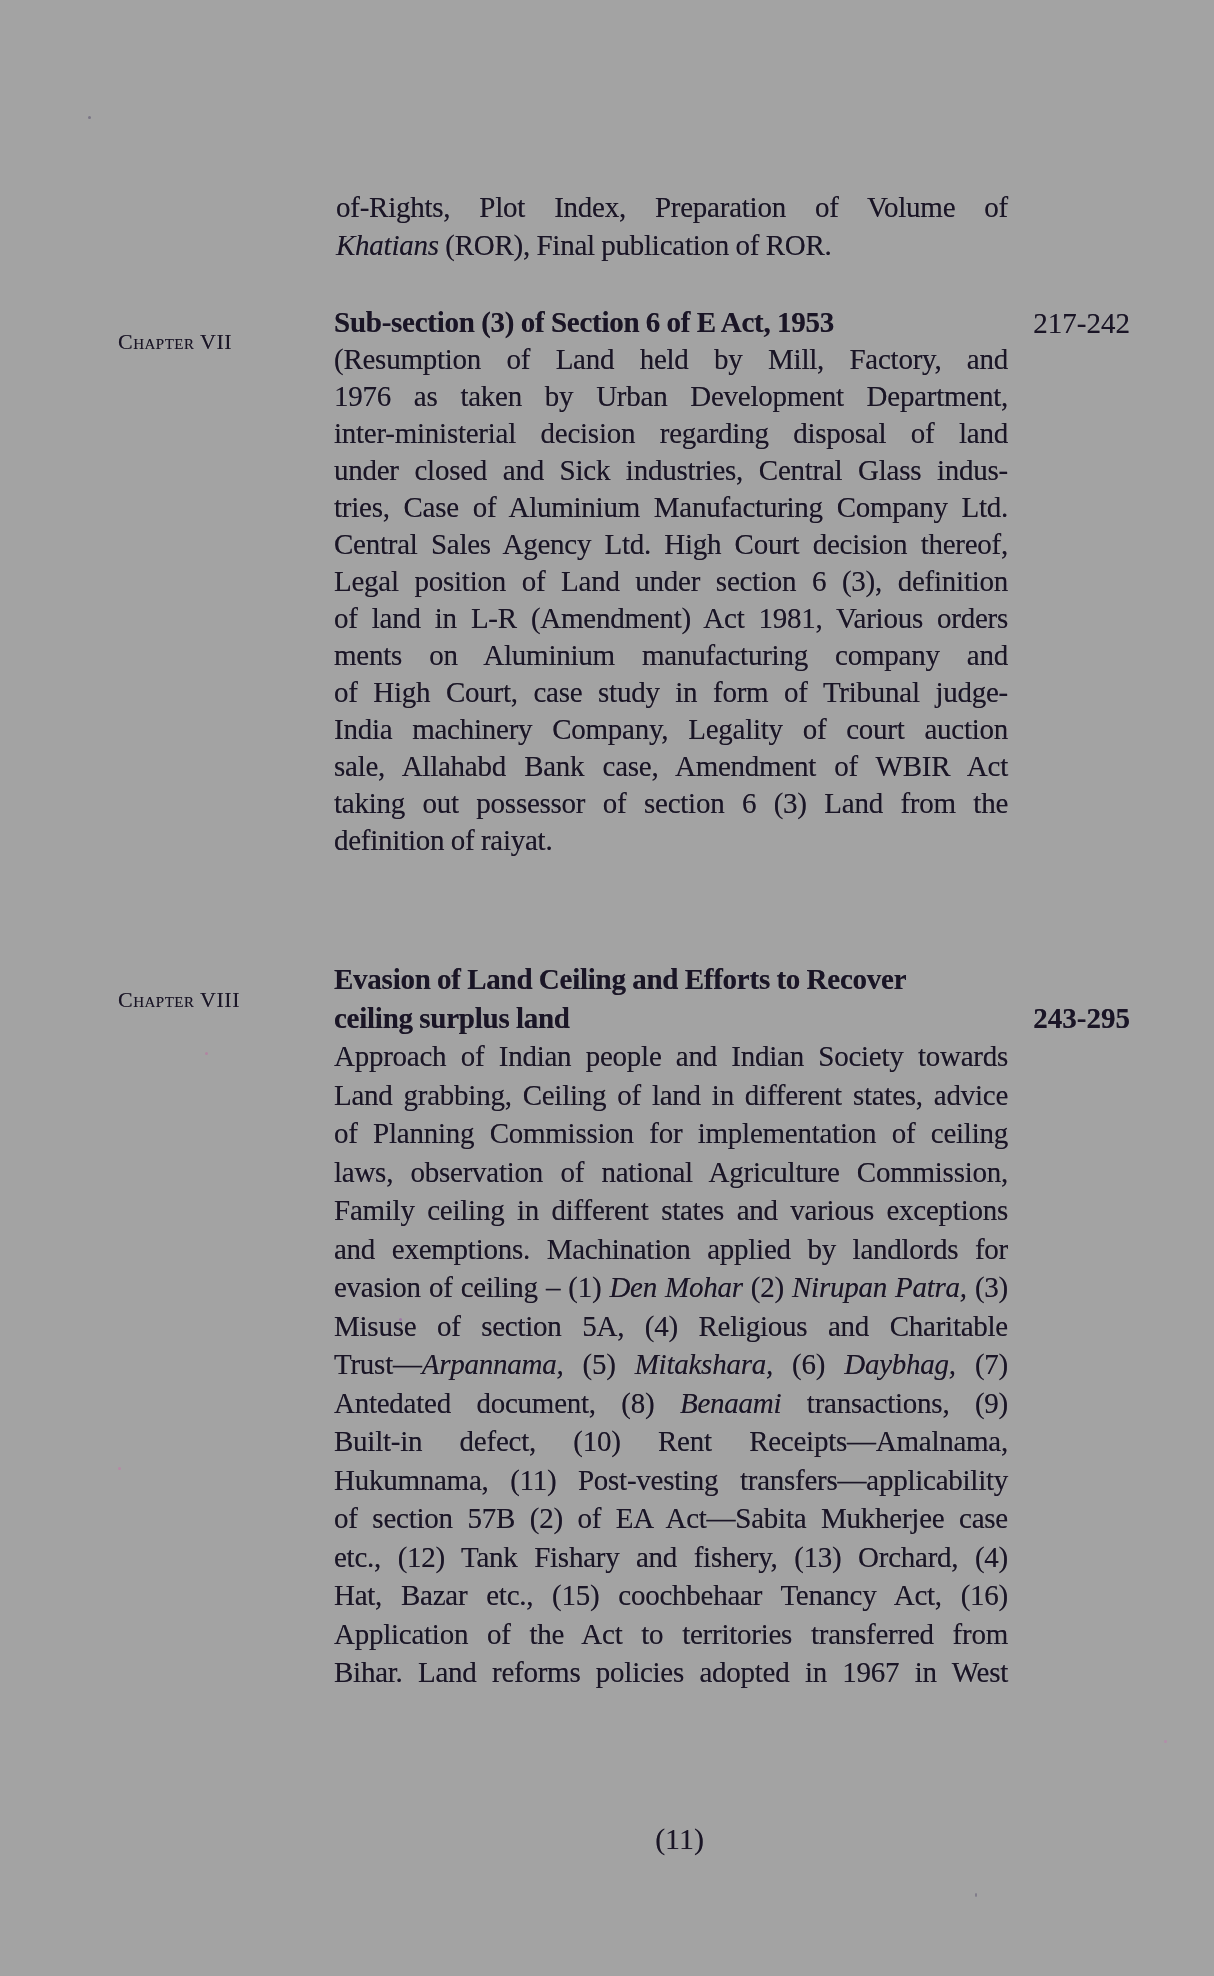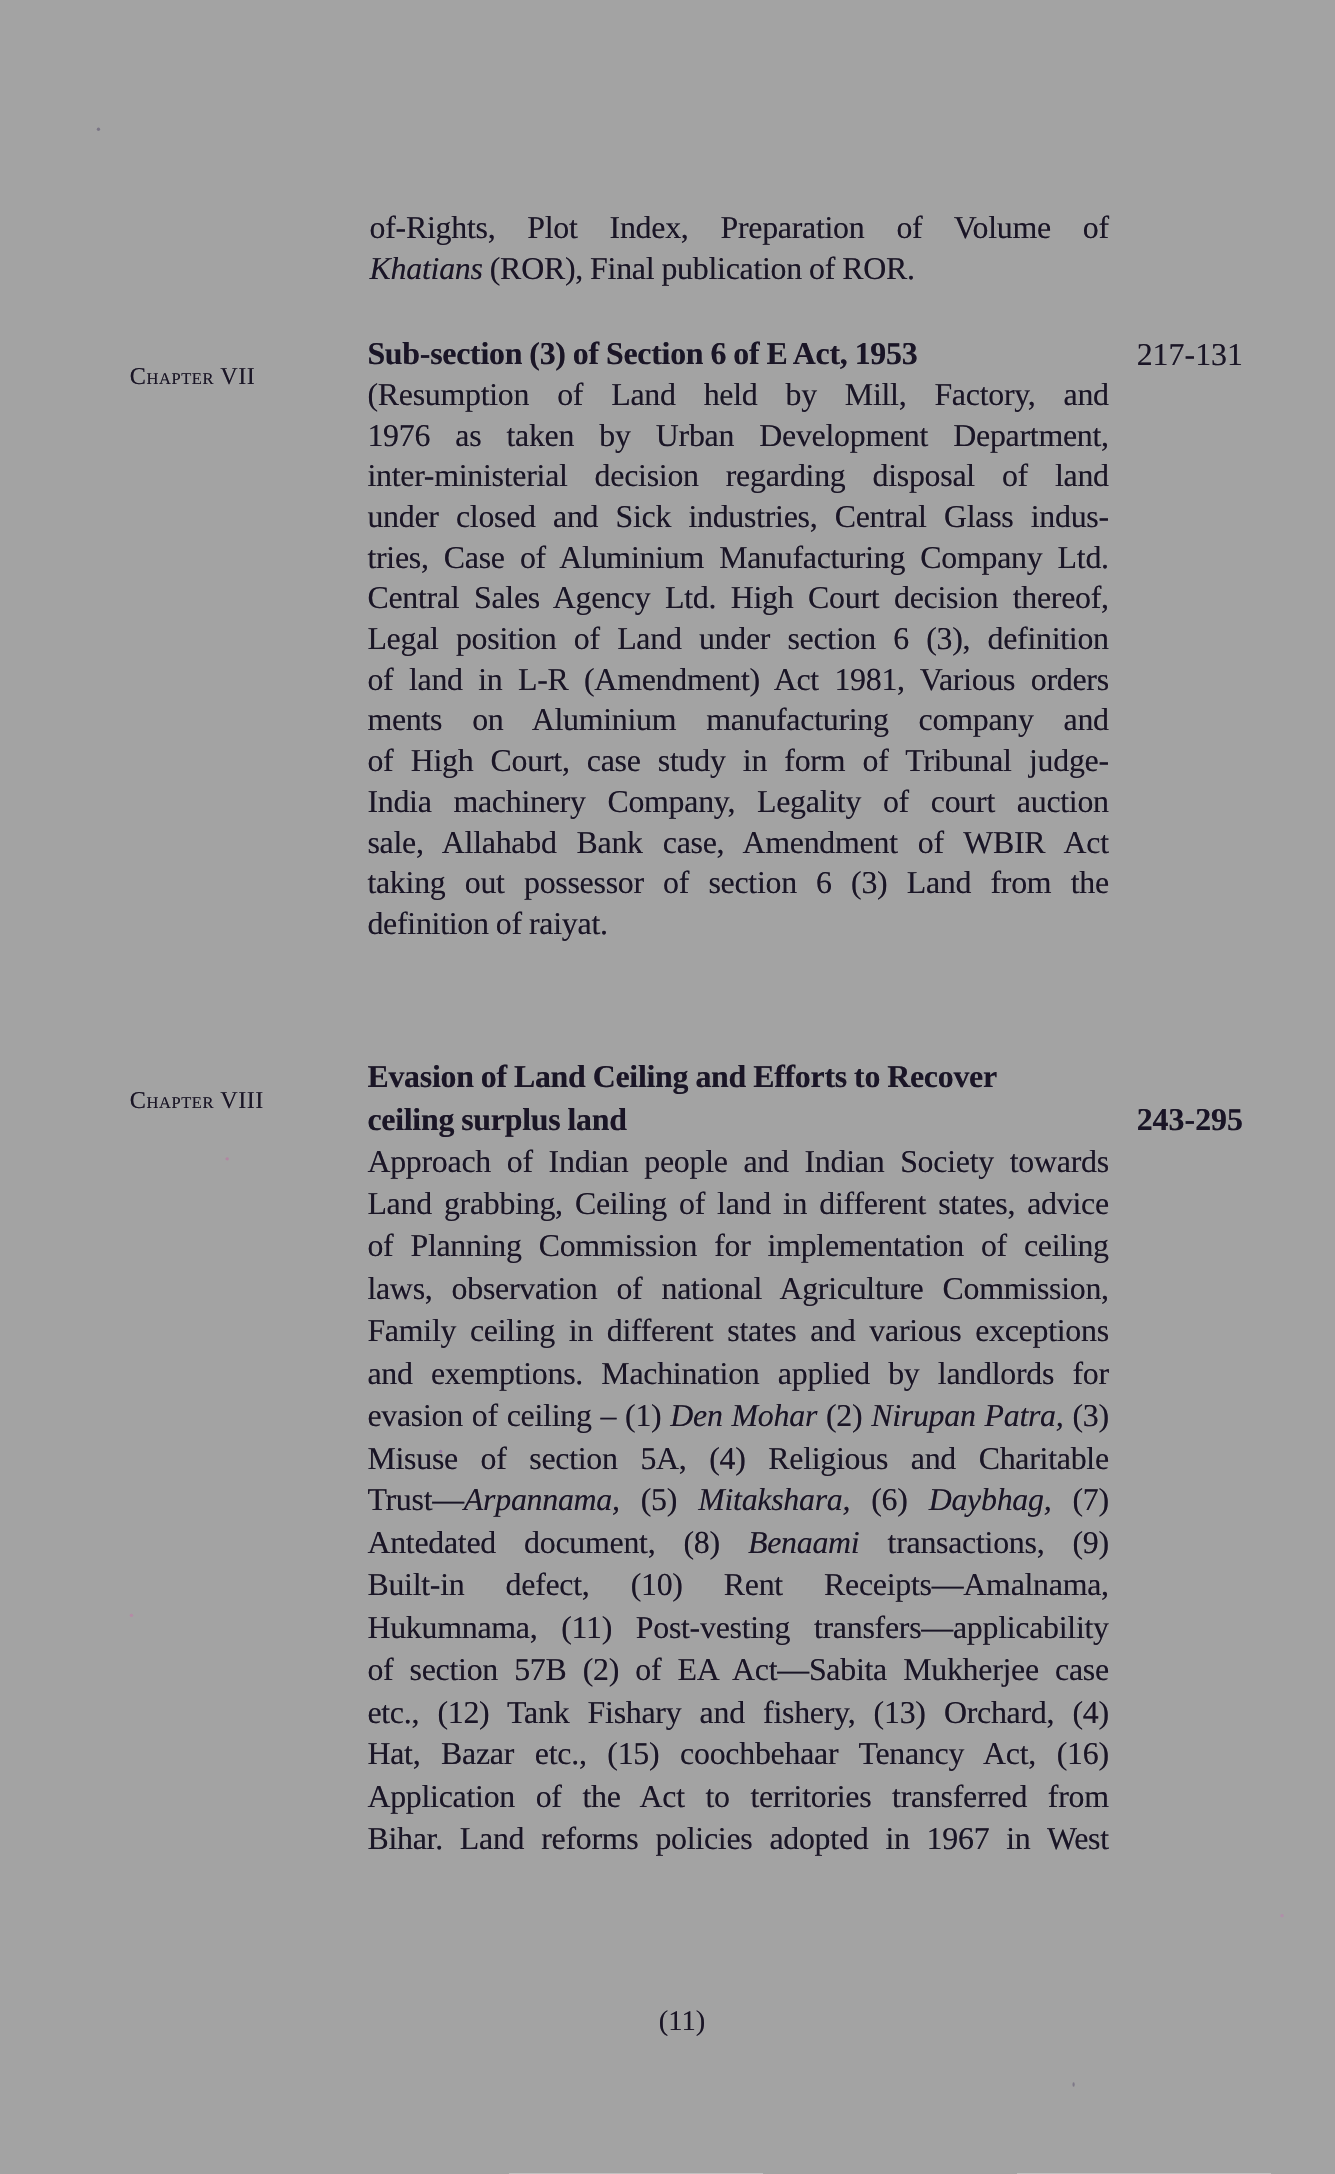--- a/index.html
+++ b/index.html
@@ -40,22 +40,22 @@
     font-size: 29px;
     line-height: 38px;
     text-align: right;
   }
   .ch7-pages { top: 304px; }
   .ch8-pages { top: 999px; font-weight: bold; }
   .chapter-title .tline { font-weight: 700; }
   .tline { min-height: 1em; }
   .just { text-align: justify; text-align-last: justify; }
   .footer-pageno {
-    left: 560px; top: 1822px; width: 120px;
-    font-size: 26px; text-align: center;
+    left: 584px; top: 1822px; width: 120px;
+    font-size: 30px; text-align: right;
   }
   .speck {
     position: absolute;
     border-radius: 50%;
     pointer-events: none;
   }
 </style>
 </head>
 <body>
 
@@ -83,21 +83,21 @@
         <div class="tline just">of land in L-R (Amendment) Act 1981, Various orders</div>
         <div class="tline just">ments on Aluminium manufacturing company and</div>
         <div class="tline just">of High Court, case study in form of Tribunal judge-</div>
         <div class="tline just">India machinery Company, Legality of court auction</div>
         <div class="tline just">sale, Allahabd Bank case, Amendment of WBIR Act</div>
         <div class="tline just">taking out possessor of section 6 (3) Land from the</div>
         <div class="tline">definition of raiyat.</div>
       </div>
   </div>
 
-  <div class="abs page-range ch7-pages">217-131</div>
+  <div class="abs page-range ch7-pages">217-242</div>
 
   <div class="abs chapter-label ch8-label">Chapter VIII</div>
 
   <div class="abs text ch8-block">
     <div class="chapter-title">
         <div class="tline">Evasion of Land Ceiling and Efforts to Recover</div>
         <div class="tline">ceiling surplus land</div>
       </div>
     <div class="chapter-body">
         <div class="tline just">Approach of Indian people and Indian Society towards</div>

